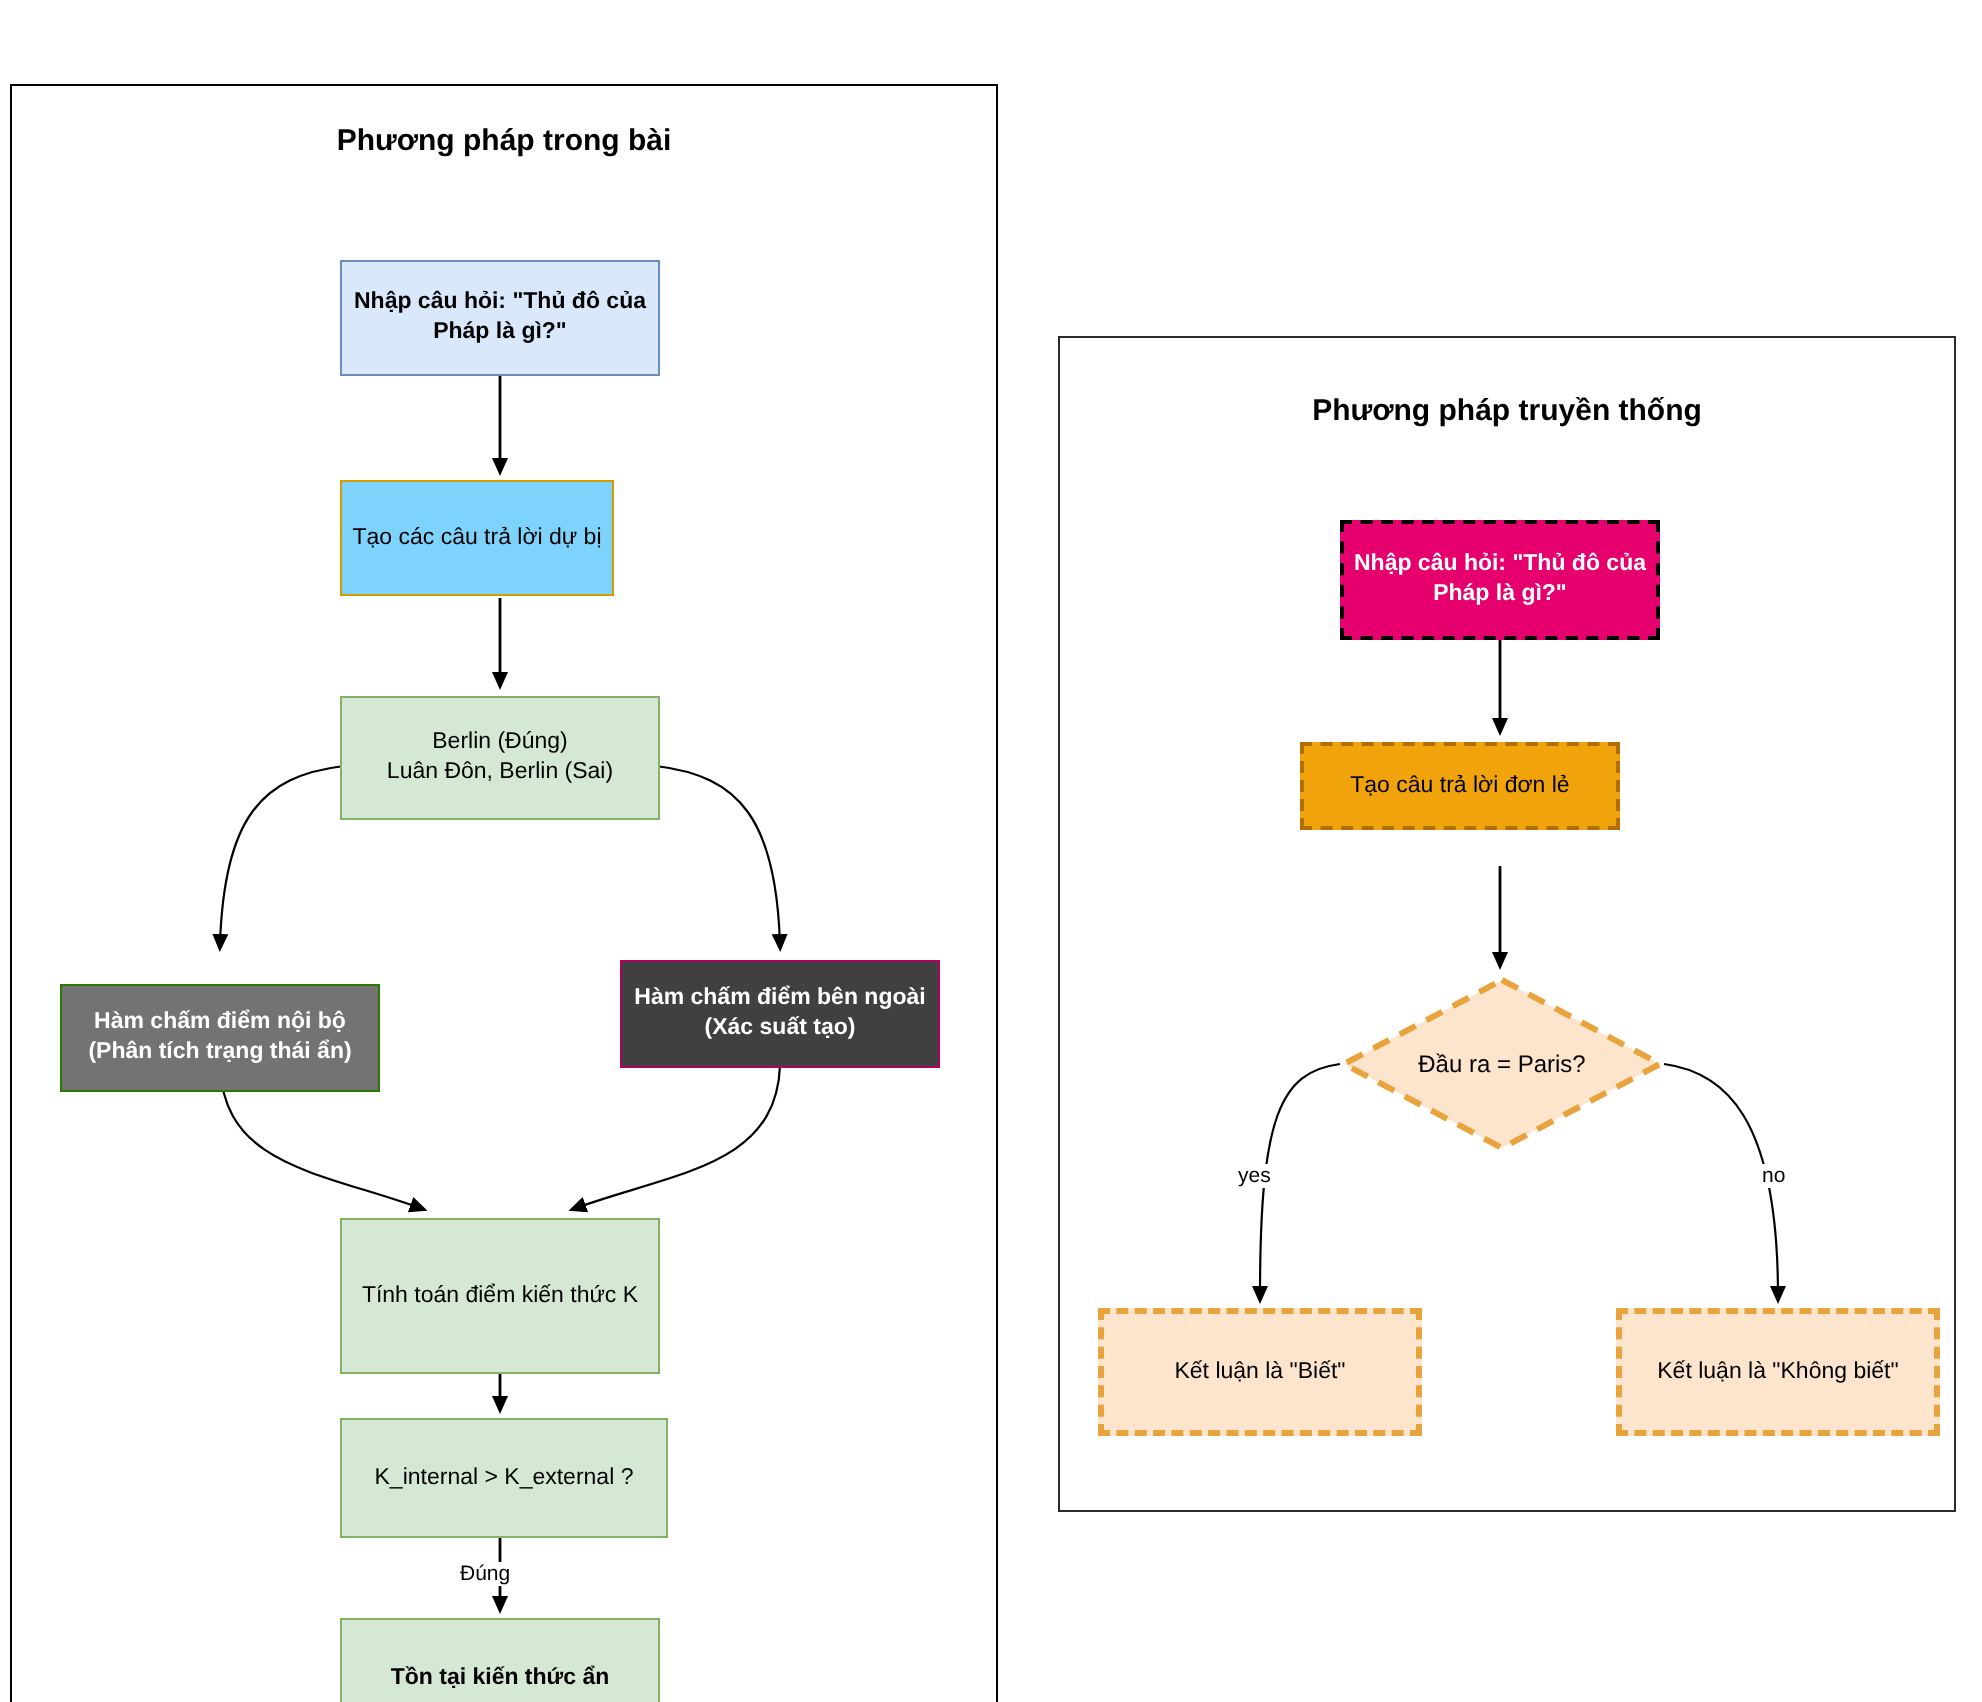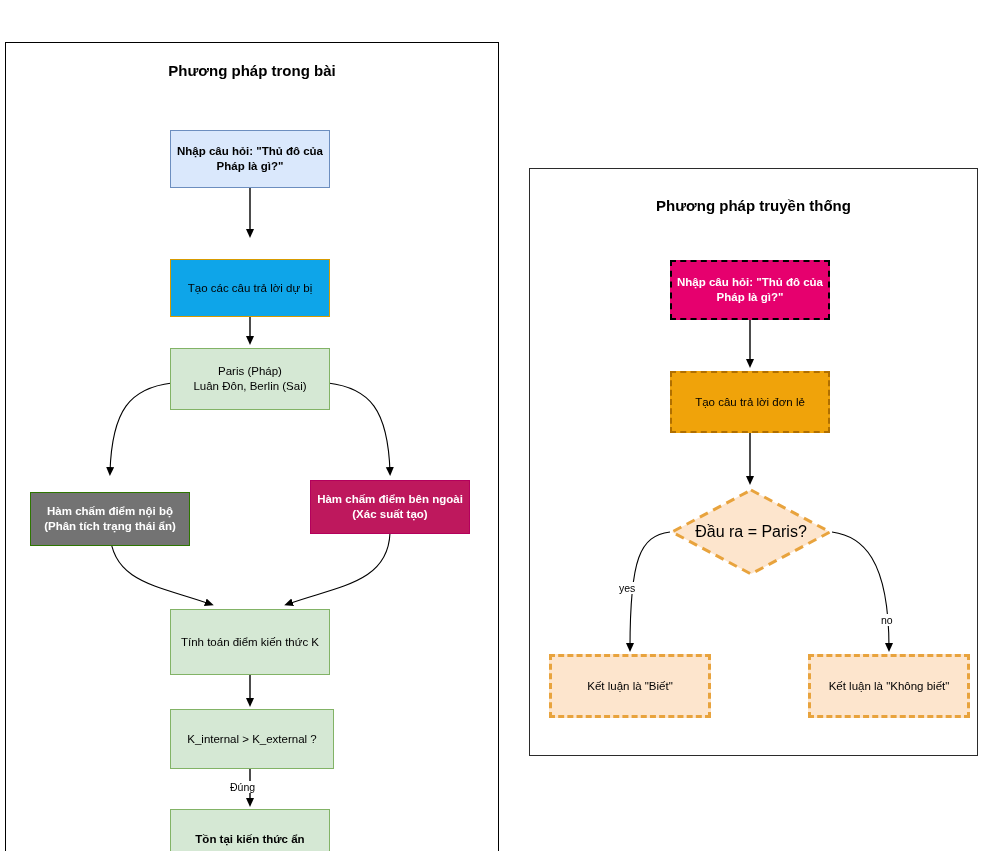--- a/index.html
+++ b/index.html
@@ -56,21 +56,21 @@
     left: 0;
     top: 0;
   }
   .diamond-label {
     position: absolute;
     left: 0; top: 0;
     width: 100%; height: 100%;
     display: flex;
     align-items: center;
     justify-content: center;
-    font-size: 16px;
+    font-size: 12px;
     color: #000000;
     text-align: center;
   }
   .edge-label {
     position: absolute;
     font-size: 10.5px;
     color: #000000;
     background: #ffffff;
     padding: 0 2px;
     white-space: nowrap;
@@ -115,48 +115,48 @@
     <line x1="250" y1="731" x2="250" y2="765" stroke="#000000" stroke-width="1.4" marker-end="url(#arrowL)"></line>
   </svg>
 
   <div class="node node-bold" style="left:170px; top:92px; width:160px; height:58px; background:#dae8fc; border:1.5px solid #6c8ebf; color:#000000;">
     <div class="lines">
       <div>Nhập câu hỏi: "Thủ đô của</div>
       <div>Pháp là gì?"</div>
     </div>
   </div>
 
-  <div class="node" style="left:170px; top:221px; width:160px; height:58px; background:#0ea5e9; border:1.5px solid #d79b00; color:#000000;">
+  <div class="node" style="left:170px; top:202px; width:137px; height:58px; background:#7dd3fc; border:1.5px solid #d79b00; color:#000000;">
     <div class="lines">
       <div>Tạo các câu trả lời dự bị</div>
     </div>
   </div>
 
   <div class="node" style="left:170px; top:310px; width:160px; height:62px; background:#d5e8d4; border:1.5px solid #82b366; color:#000000;">
     <div class="lines">
-      <div>Paris (Pháp)</div>
+      <div>Berlin (Đúng)</div>
       <div>Luân Đôn, Berlin (Sai)</div>
     </div>
   </div>
 
   <div class="node node-bold" style="left:30px; top:454px; width:160px; height:54px; background:#737373; border:1.5px solid #2d7600; color:#ffffff;">
     <div class="lines">
       <div>Hàm chấm điểm nội bộ</div>
       <div>(Phân tích trạng thái ẩn)</div>
     </div>
   </div>
 
-  <div class="node node-bold" style="left:310px; top:442px; width:160px; height:54px; background:#be185d; border:1.5px solid #b4005c; color:#ffffff;">
+  <div class="node node-bold" style="left:310px; top:442px; width:160px; height:54px; background:#404040; border:1.5px solid #b4005c; color:#ffffff;">
     <div class="lines">
       <div>Hàm chấm điểm bên ngoài</div>
       <div>(Xác suất tạo)</div>
     </div>
   </div>
 
-  <div class="node" style="left:170px; top:571px; width:160px; height:66px; background:#d5e8d4; border:1.5px solid #82b366; color:#000000;">
+  <div class="node" style="left:170px; top:571px; width:160px; height:78px; background:#d5e8d4; border:1.5px solid #82b366; color:#000000;">
     <div class="lines">
       <div>Tính toán điểm kiến thức K</div>
     </div>
   </div>
 
   <div class="node" style="left:170px; top:671px; width:164px; height:60px; background:#d5e8d4; border:1.5px solid #82b366; color:#000000;">
     <div class="lines">
       <div>K_internal &gt; K_external ?</div>
     </div>
   </div>
@@ -189,36 +189,36 @@
     <path d="M 832,494 C 862,498 889,520 889,610" fill="none" stroke="#000000" stroke-width="1.1" marker-end="url(#arrowR)"></path>
   </svg>
 
   <div class="node node-bold" style="left:670px; top:222px; width:160px; height:60px; background:#e6006e; border:2.5px dashed #000000; color:#ffffff;">
     <div class="lines">
       <div>Nhập câu hỏi: "Thủ đô của</div>
       <div>Pháp là gì?"</div>
     </div>
   </div>
 
-  <div class="node" style="left:670px; top:333px; width:160px; height:62px; background:#f0a30a; border:2.5px dashed #b06f00; color:#000000;">
+  <div class="node" style="left:650px; top:333px; width:160px; height:44px; background:#f0a30a; border:2.5px dashed #b06f00; color:#000000;">
     <div class="lines">
       <div>Tạo câu trả lời đơn lẻ</div>
     </div>
   </div>
 
   <div class="diamond-wrap" style="left:670px; top:450px; width:162px; height:88px;">
     <svg width="162" height="88">
       <polygon points="81,2 160,44 81,86 2,44" fill="#fde5cd" stroke="#e8a33d" stroke-width="3" stroke-dasharray="9,6" stroke-linejoin="miter"></polygon>
     </svg>
     <div class="diamond-label">Đầu ra = Paris?</div>
   </div>
 
   <div class="edge-label" style="left:617px; top:544px;">yes</div>
 
-  <div class="edge-label" style="left:879px; top:576px;">no</div>
+  <div class="edge-label" style="left:879px; top:544px;">no</div>
 
   <div class="node" style="left:549px; top:616px; width:162px; height:64px; background:#fde5cd; border:3px dashed #e8a33d; color:#000000;">
     <div class="lines">
       <div>Kết luận là "Biết"</div>
     </div>
   </div>
 
   <div class="node" style="left:808px; top:616px; width:162px; height:64px; background:#fde5cd; border:3px dashed #e8a33d; color:#000000;">
     <div class="lines">
       <div>Kết luận là "Không biết"</div>

